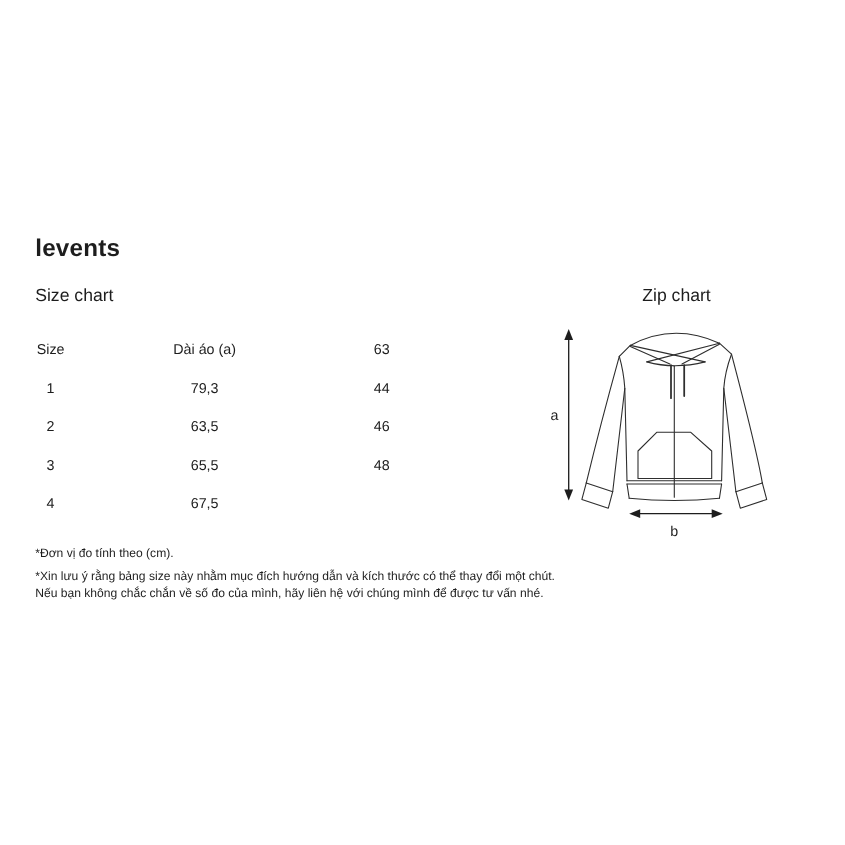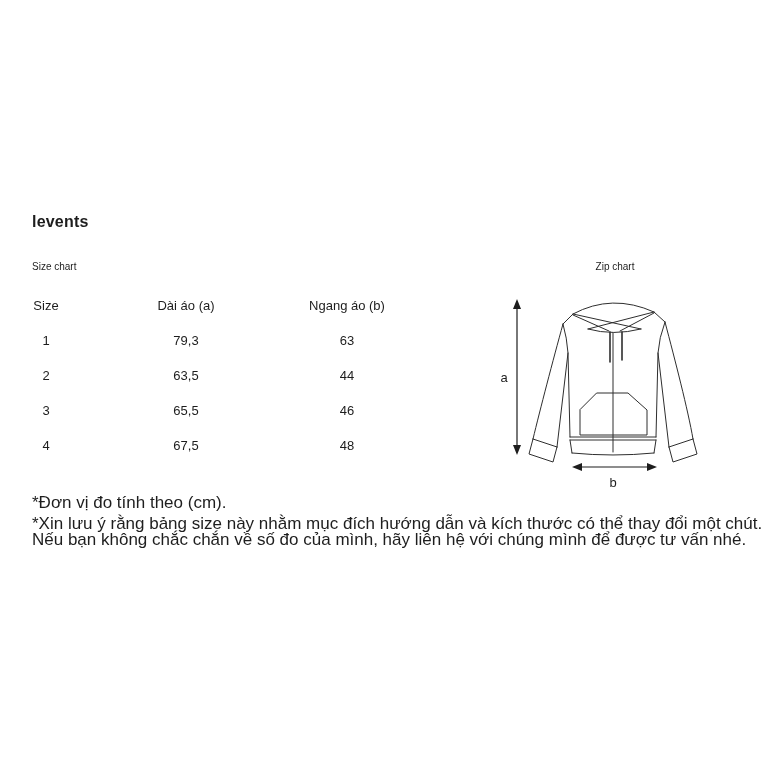--- a/index.html
+++ b/index.html
@@ -8,37 +8,37 @@
     background:#ffffff;
     font-family:"Liberation Sans", sans-serif;
     color:#1d1d1d;
     position:relative;
     overflow:hidden;
   }
   .abs { position:absolute; }
 
   .brand {
     left:32px; top:213px;
-    font-size:16px; font-weight:700; letter-spacing:0.2px;
+    font-size:22px; font-weight:700; letter-spacing:0.2px;
   }
   .section-label {
-    font-size:10px; font-weight:400;
+    font-size:16px; font-weight:400;
   }
   #size-chart-title { left:32px; top:261px; }
   #product-title { left:515px; top:261px; width:200px; text-align:center; }
 
   .tcol {
-    top:288px; text-align:center; font-size:13px;
+    top:300px; text-align:center; font-size:13px;
   }
   .tcol .cell { height:35px; line-height:35px; white-space:nowrap; }
   #col-size  { left:30px;  width:32px; }
   #col-dai   { left:116px; width:140px;text-align:center; }
   #col-ngang { left:277px; width:140px; }
 
-  #footnotes { left:32px; top:495px; font-size:17px; line-height:16px; color:#1e1e1e; }
+  #footnotes { left:32px; top:495px; font-size:11px; line-height:16px; color:#1e1e1e; }
   #footnotes .note-first { margin-bottom:5px; }
 
   #diagram { left:490px; top:285px; width:230px; height:210px; }
   svg text { font-family:"Liberation Sans", sans-serif; font-size:13px; fill:#1d1d1d; }
 </style>
 </head>
 <body>
 
 <div class="abs brand">levents</div>
 
@@ -56,21 +56,20 @@
 
 <div class="abs tcol" id="col-dai">
   <div class="cell">Dài áo (a)</div>
   <div class="cell">79,3</div>
   <div class="cell">63,5</div>
   <div class="cell">65,5</div>
   <div class="cell">67,5</div>
 </div>
 
 <div class="abs tcol" id="col-ngang">
-  <div class="cell">Ngang áo (b)</div>
   <div class="cell">63</div>
   <div class="cell">44</div>
   <div class="cell">46</div>
   <div class="cell">48</div>
 </div>
 
 <div class="abs" id="diagram">
   <svg width="230" height="210" viewBox="490 285 230 210">
     <g stroke="#2e2e2e" stroke-width="1" fill="none" stroke-linecap="round" stroke-linejoin="round">
 

